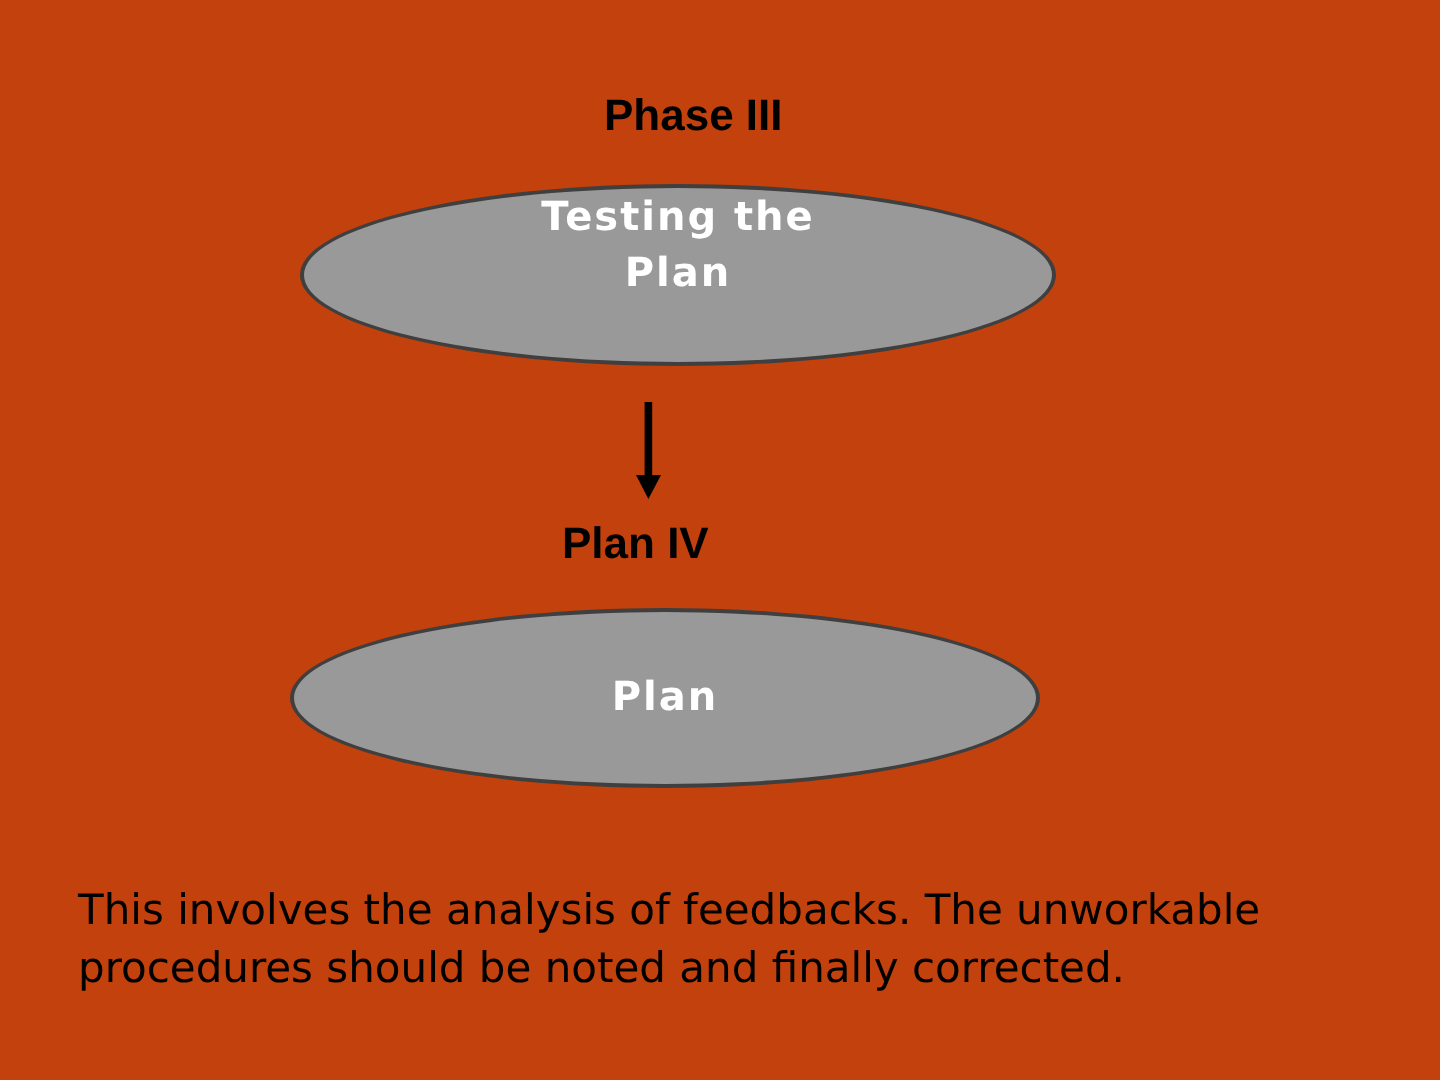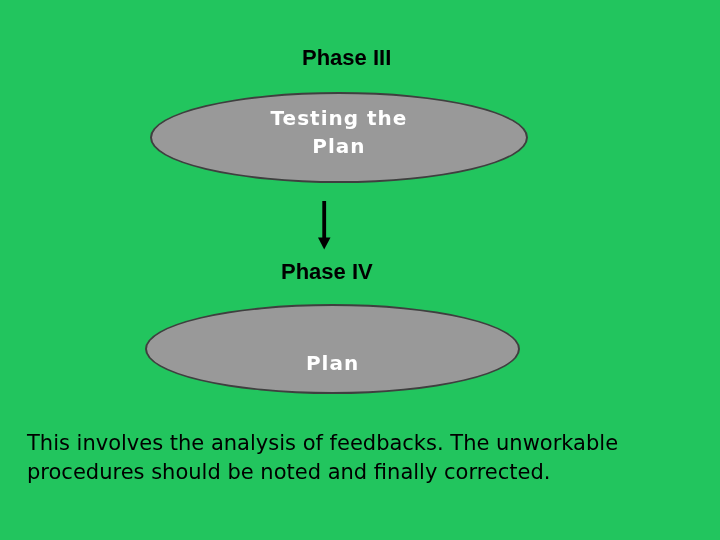--- a/index.html
+++ b/index.html
@@ -4,21 +4,21 @@
 <style>
   html, body {
     margin: 0;
     padding: 0;
     background: #ffffff;
   }
   .slide {
     position: relative;
     width: 720px;
     height: 540px;
-    background: #22c55e;
+    background: #c2410c;
     overflow: hidden;
     font-family: "Liberation Sans", sans-serif;
   }
   .phase-label {
     position: absolute;
     font-family: "Liberation Sans", sans-serif;
     font-size: 22px;
     font-weight: bold;
     color: #000000;
     white-space: nowrap;
@@ -27,21 +27,21 @@
   .phase3 { left: 302px; top: 45px; }
   .phase4 { left: 281px; top: 259px; }
 
   .ellipse {
     position: absolute;
     box-sizing: border-box;
     background: #999999;
     border: 2px solid #3f3f3f;
     border-radius: 50%;
     display: flex;
-    align-items: center;
+    align-items: flex-start;
     justify-content: center;
   }
   .e1 { left: 150px; top: 92px; width: 378px; height: 91px; }
   .e2 { left: 145px; top: 304px; width: 375px; height: 90px; }
 
   .ellipse-text {
     font-family: "DejaVu Sans", sans-serif;
     font-size: 20px;
     font-weight: bold;
     color: #ffffff;
@@ -56,21 +56,21 @@
     position: absolute;
     left: 316px;
     top: 201px;
   }
 
   .body-text {
     position: absolute;
     left: 27px;
     top: 429px;
     width: 636px;
-    margin: 0;
+    margin: 12px;
     font-family: "DejaVu Sans", sans-serif;
     font-size: 21px;
     line-height: 28.5px;
     color: #000000;
   }
 </style>
 </head>
 <body>
 
 <div class="slide">
@@ -82,21 +82,21 @@
       <span>Testing the</span><br>
       <span>Plan</span>
     </div>
   </div>
 
   <svg class="arrow-svg" width="17" height="50" viewBox="0 0 17 50">
     <rect x="6.3" y="0" width="3.8" height="38" fill="#000000"></rect>
     <polygon points="2,36.5 14.5,36.5 8.2,48.5" fill="#000000"></polygon>
   </svg>
 
-  <div class="phase-label phase4">Phase IV</div>
+  <div class="phase-label phase4">Plan IV</div>
 
   <div class="ellipse e2">
     <div class="ellipse-text">
       <br>
       <span>Plan</span>
     </div>
   </div>
 
   <p class="body-text">This involves the analysis of feedbacks. The unworkable procedures should be noted and finally corrected.</p>
 

